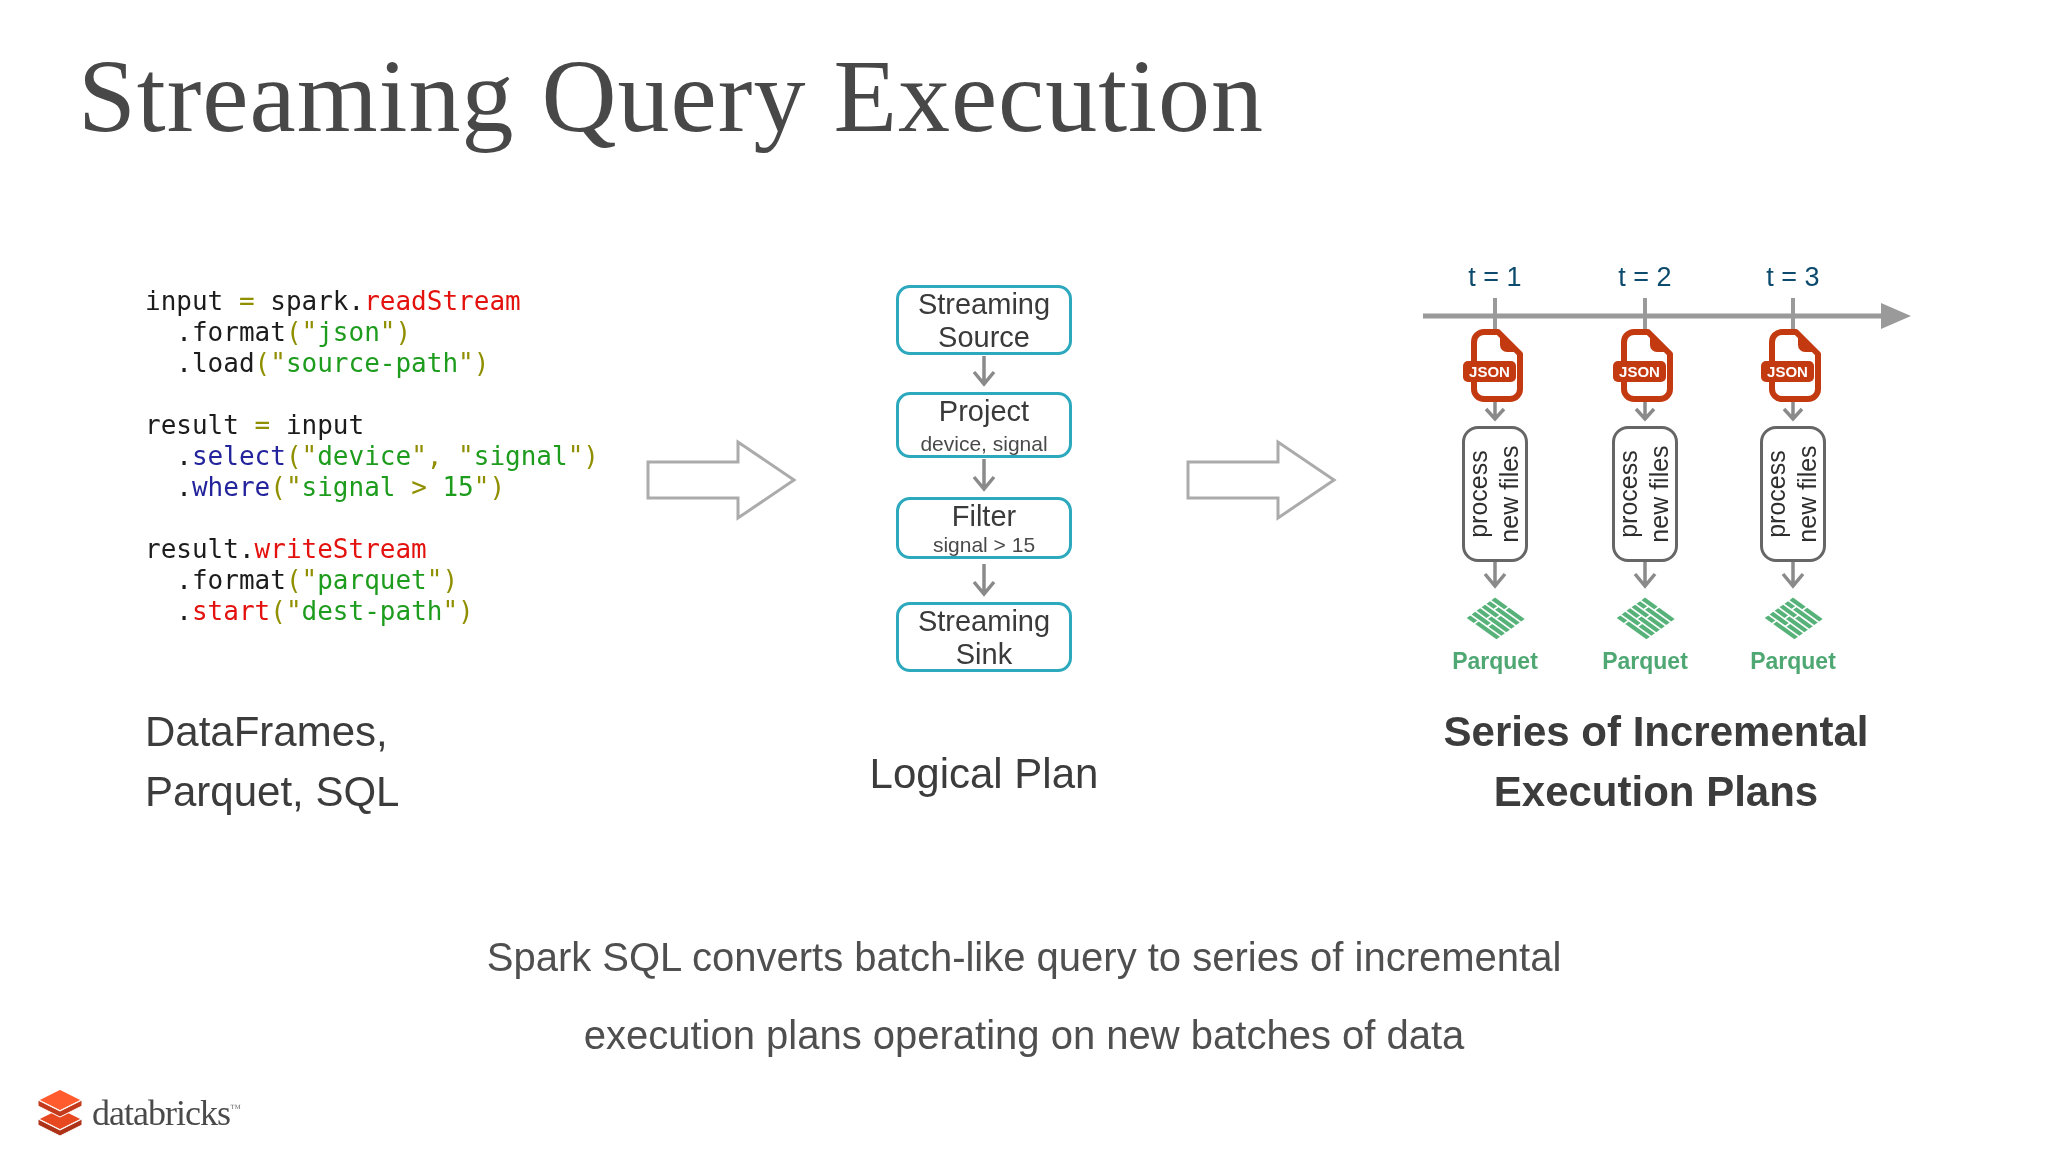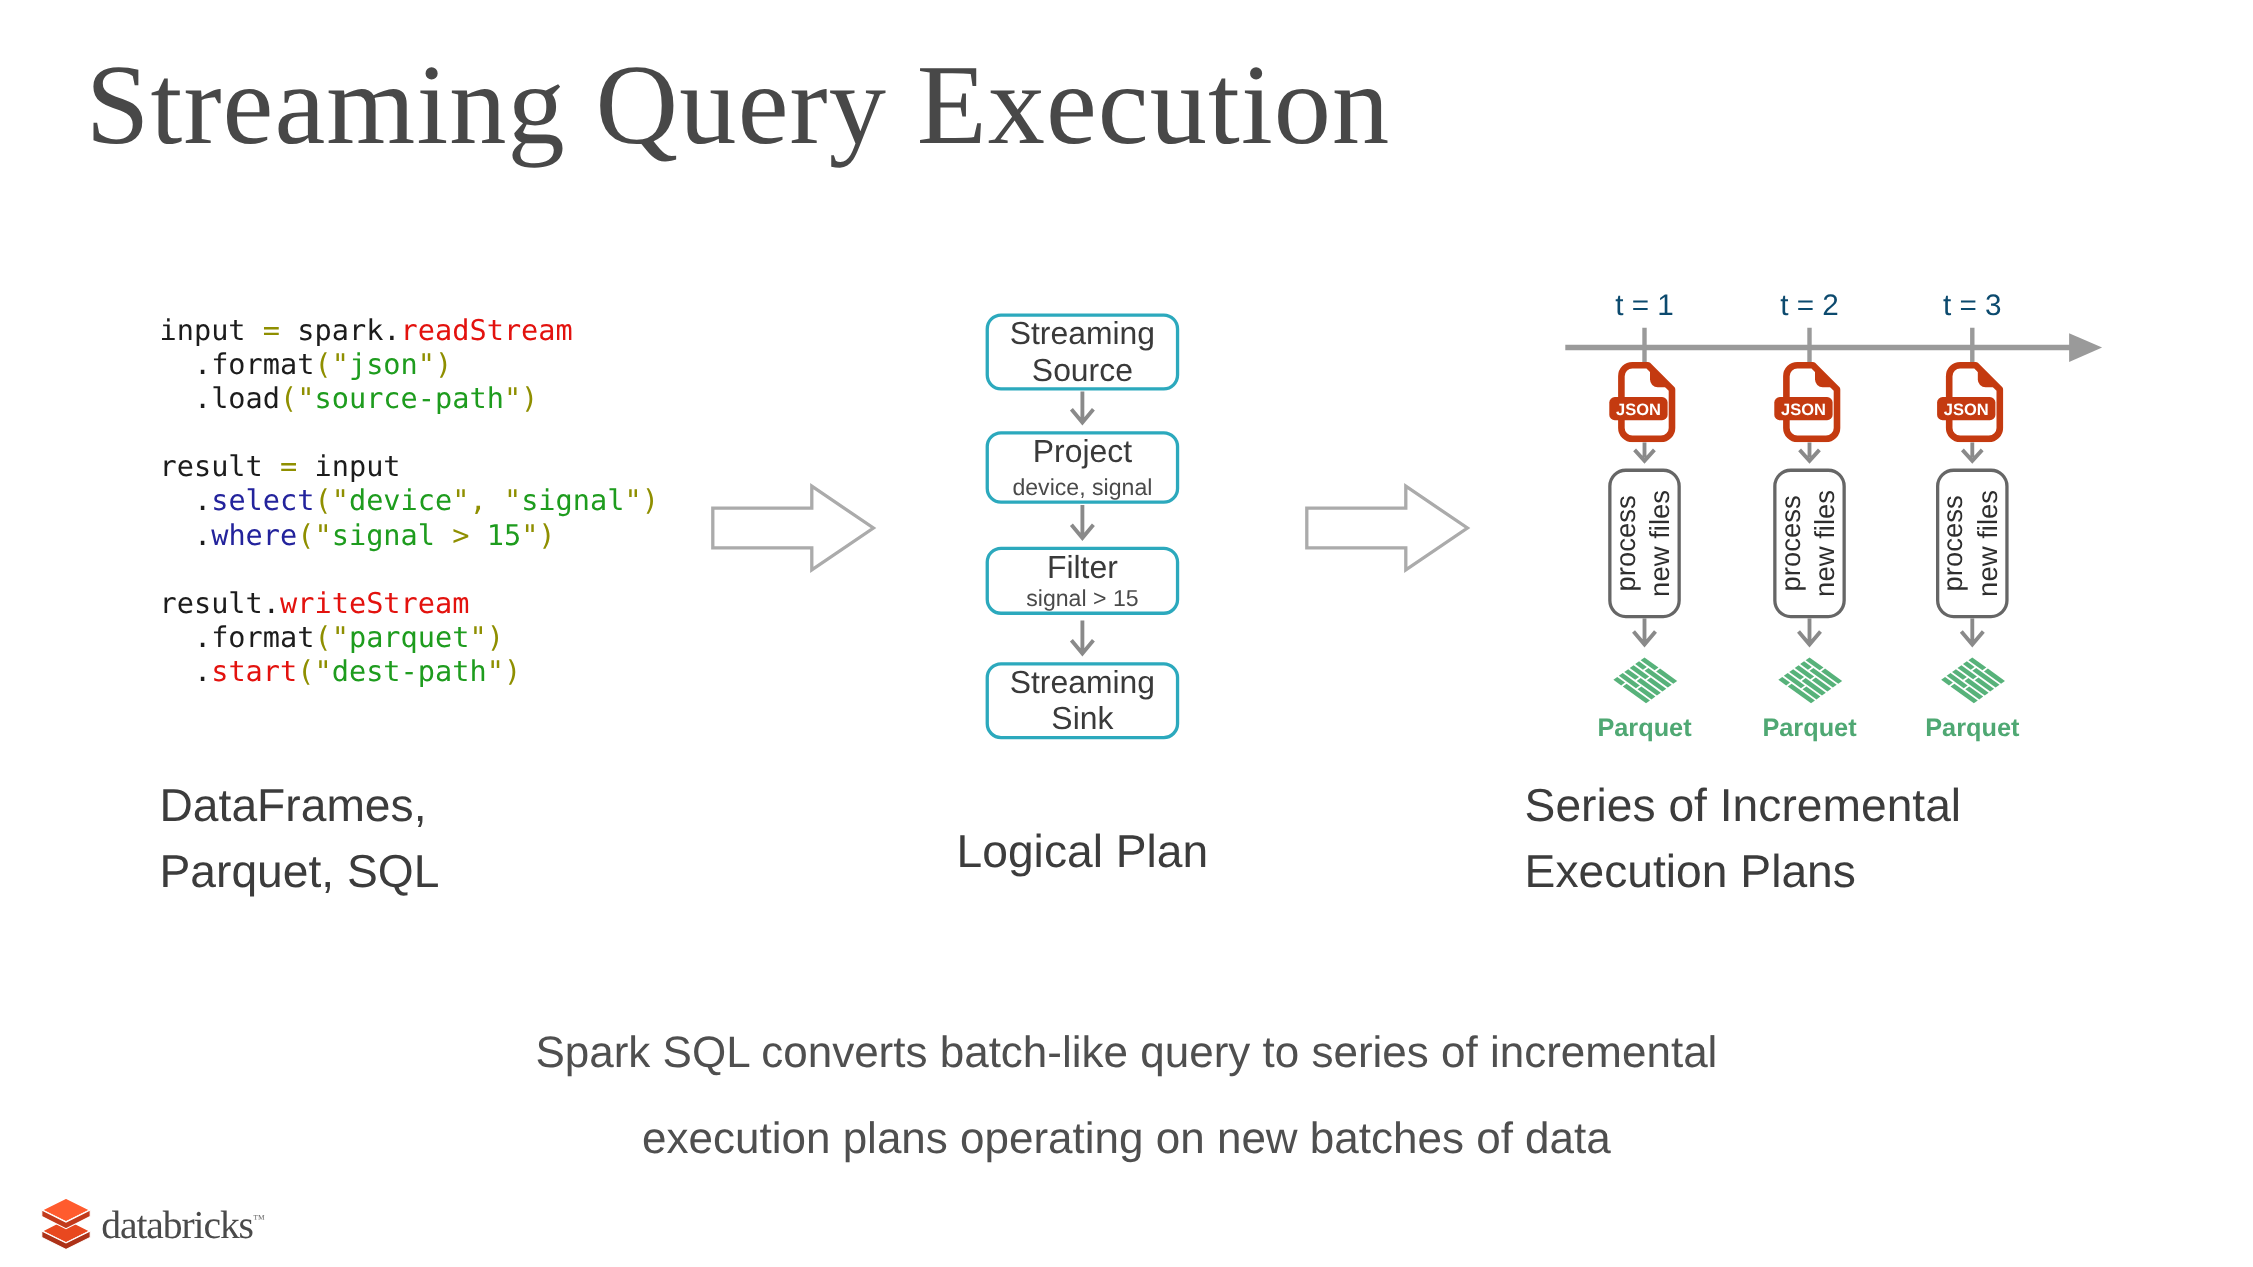--- a/index.html
+++ b/index.html
@@ -16,21 +16,21 @@
   .c-d{color:#1c1c1c;}
   .c-r{color:#e3120e;}
   .c-g{color:#1e9c1e;}
   .c-b{color:#23239c;}
   .c-o{color:#8f8f00;}
 
   
   .sec-label{position:absolute;font-size:42px;font-weight:300;color:#3c3c3c;line-height:60px;}
   .lbl-left{left:145px;top:702px;text-align:left;}
   .lbl-center{left:784px;top:744px;width:400px;text-align:center;}
-  .lbl-right{left:1386px;top:702px;width:540px;text-align:left;}
+  .lbl-right{left:1386px;top:702px;width:540px;text-align:center;font-weight:bold;}
 
   
   .block-arrow{position:absolute;top:438px;}
   .block-arrow.left{left:646px;}
   .block-arrow.right{left:1186px;}
 
   
   .plan-box{position:absolute;left:896px;width:176px;box-sizing:border-box;
             border:3px solid #2ca9bd;border-radius:14px;background:#fff;
             display:flex;flex-direction:column;align-items:center;justify-content:space-between;}

